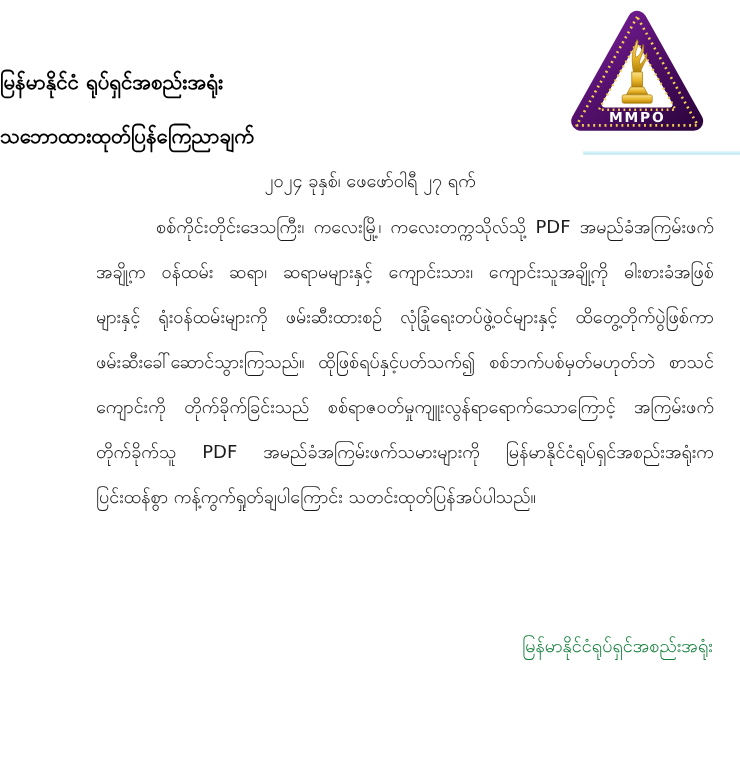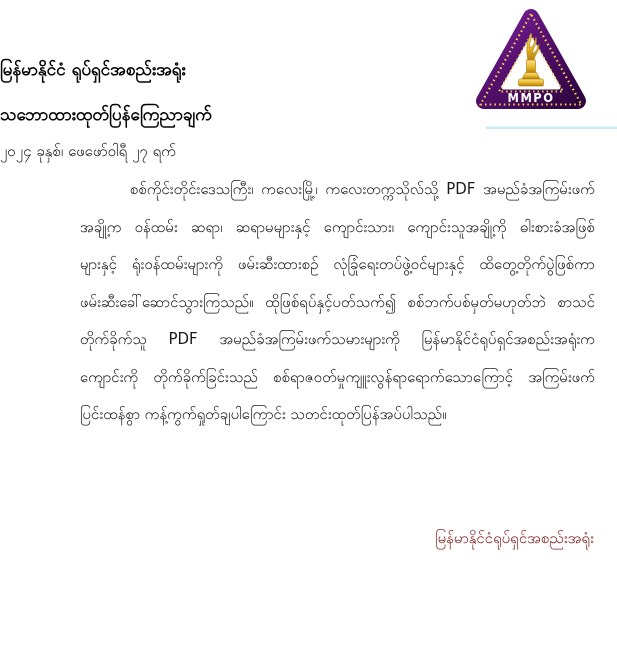--- a/index.html
+++ b/index.html
@@ -44,20 +44,21 @@
     line-height: 45px;
     color: #000000;
   }
 
   
   .date-line {
     position: absolute;
     top: 137px;
     left: 0;
     width: 617px;
+    text-align: center;
     font-size: 15px;
     line-height: 28px;
     color: #1a1a1a;
   }
 
   
   .body-text {
     position: absolute;
     top: 171px;
     left: 45px;
@@ -78,21 +79,21 @@
 
   
   .signature {
     position: absolute;
     top: 518px;
     left: 0;
     width: 594px;
     text-align: right;
     font-size: 15px;
     line-height: 40px;
-    color: #7f1d1d;
+    color: #15803d;
   }
 
   .logo-svg text {
     font-family: "DejaVu Sans", sans-serif;
     font-weight: bold;
     font-size: 11.5px;
     letter-spacing: 1.5px;
   }
 </style>
 </head>
@@ -141,20 +142,20 @@
     <div class="title-line">သဘောထားထုတ်ပြန်ကြေညာချက်</div>
   </div>
 
   <div class="date-line">၂၀၂၄ ခုနှစ်၊ ဖေဖော်ဝါရီ ၂၇ ရက်</div>
 
   <div class="body-text">
     <div class="body-line indent">စစ်ကိုင်းတိုင်းဒေသကြီး၊ ကလေးမြို့၊ ကလေးတက္ကသိုလ်သို့ PDF အမည်ခံအကြမ်းဖက်</div>
     <div class="body-line">အချို့က ဝန်ထမ်း ဆရာ၊ ဆရာမများနှင့် ကျောင်းသား၊ ကျောင်းသူအချို့ကို ဓါးစားခံအဖြစ်</div>
     <div class="body-line">များနှင့် ရုံးဝန်ထမ်းများကို ဖမ်းဆီးထားစဉ် လုံခြုံရေးတပ်ဖွဲ့ဝင်များနှင့် ထိတွေ့တိုက်ပွဲဖြစ်ကာ</div>
     <div class="body-line">ဖမ်းဆီးခေါ်ဆောင်သွားကြသည်။ ထိုဖြစ်ရပ်နှင့်ပတ်သက်၍ စစ်ဘက်ပစ်မှတ်မဟုတ်ဘဲ စာသင်</div>
+    <div class="body-line">ကျောင်းကို တိုက်ခိုက်ခြင်းသည် စစ်ရာဇဝတ်မှုကျူးလွန်ရာရောက်သောကြောင့် အကြမ်းဖက်</div>
     <div class="body-line">တိုက်ခိုက်သူ PDF အမည်ခံအကြမ်းဖက်သမားများကို မြန်မာနိုင်ငံရုပ်ရှင်အစည်းအရုံးက</div>
-    <div class="body-line">ကျောင်းကို တိုက်ခိုက်ခြင်းသည် စစ်ရာဇဝတ်မှုကျူးလွန်ရာရောက်သောကြောင့် အကြမ်းဖက်</div>
     <div class="body-line last-line">ပြင်းထန်စွာ ကန့်ကွက်ရှုတ်ချပါကြောင်း သတင်းထုတ်ပြန်အပ်ပါသည်။</div>
   </div>
 
   <div class="signature">မြန်မာနိုင်ငံရုပ်ရှင်အစည်းအရုံး</div>
 
 </div>
 
 </body></html>

